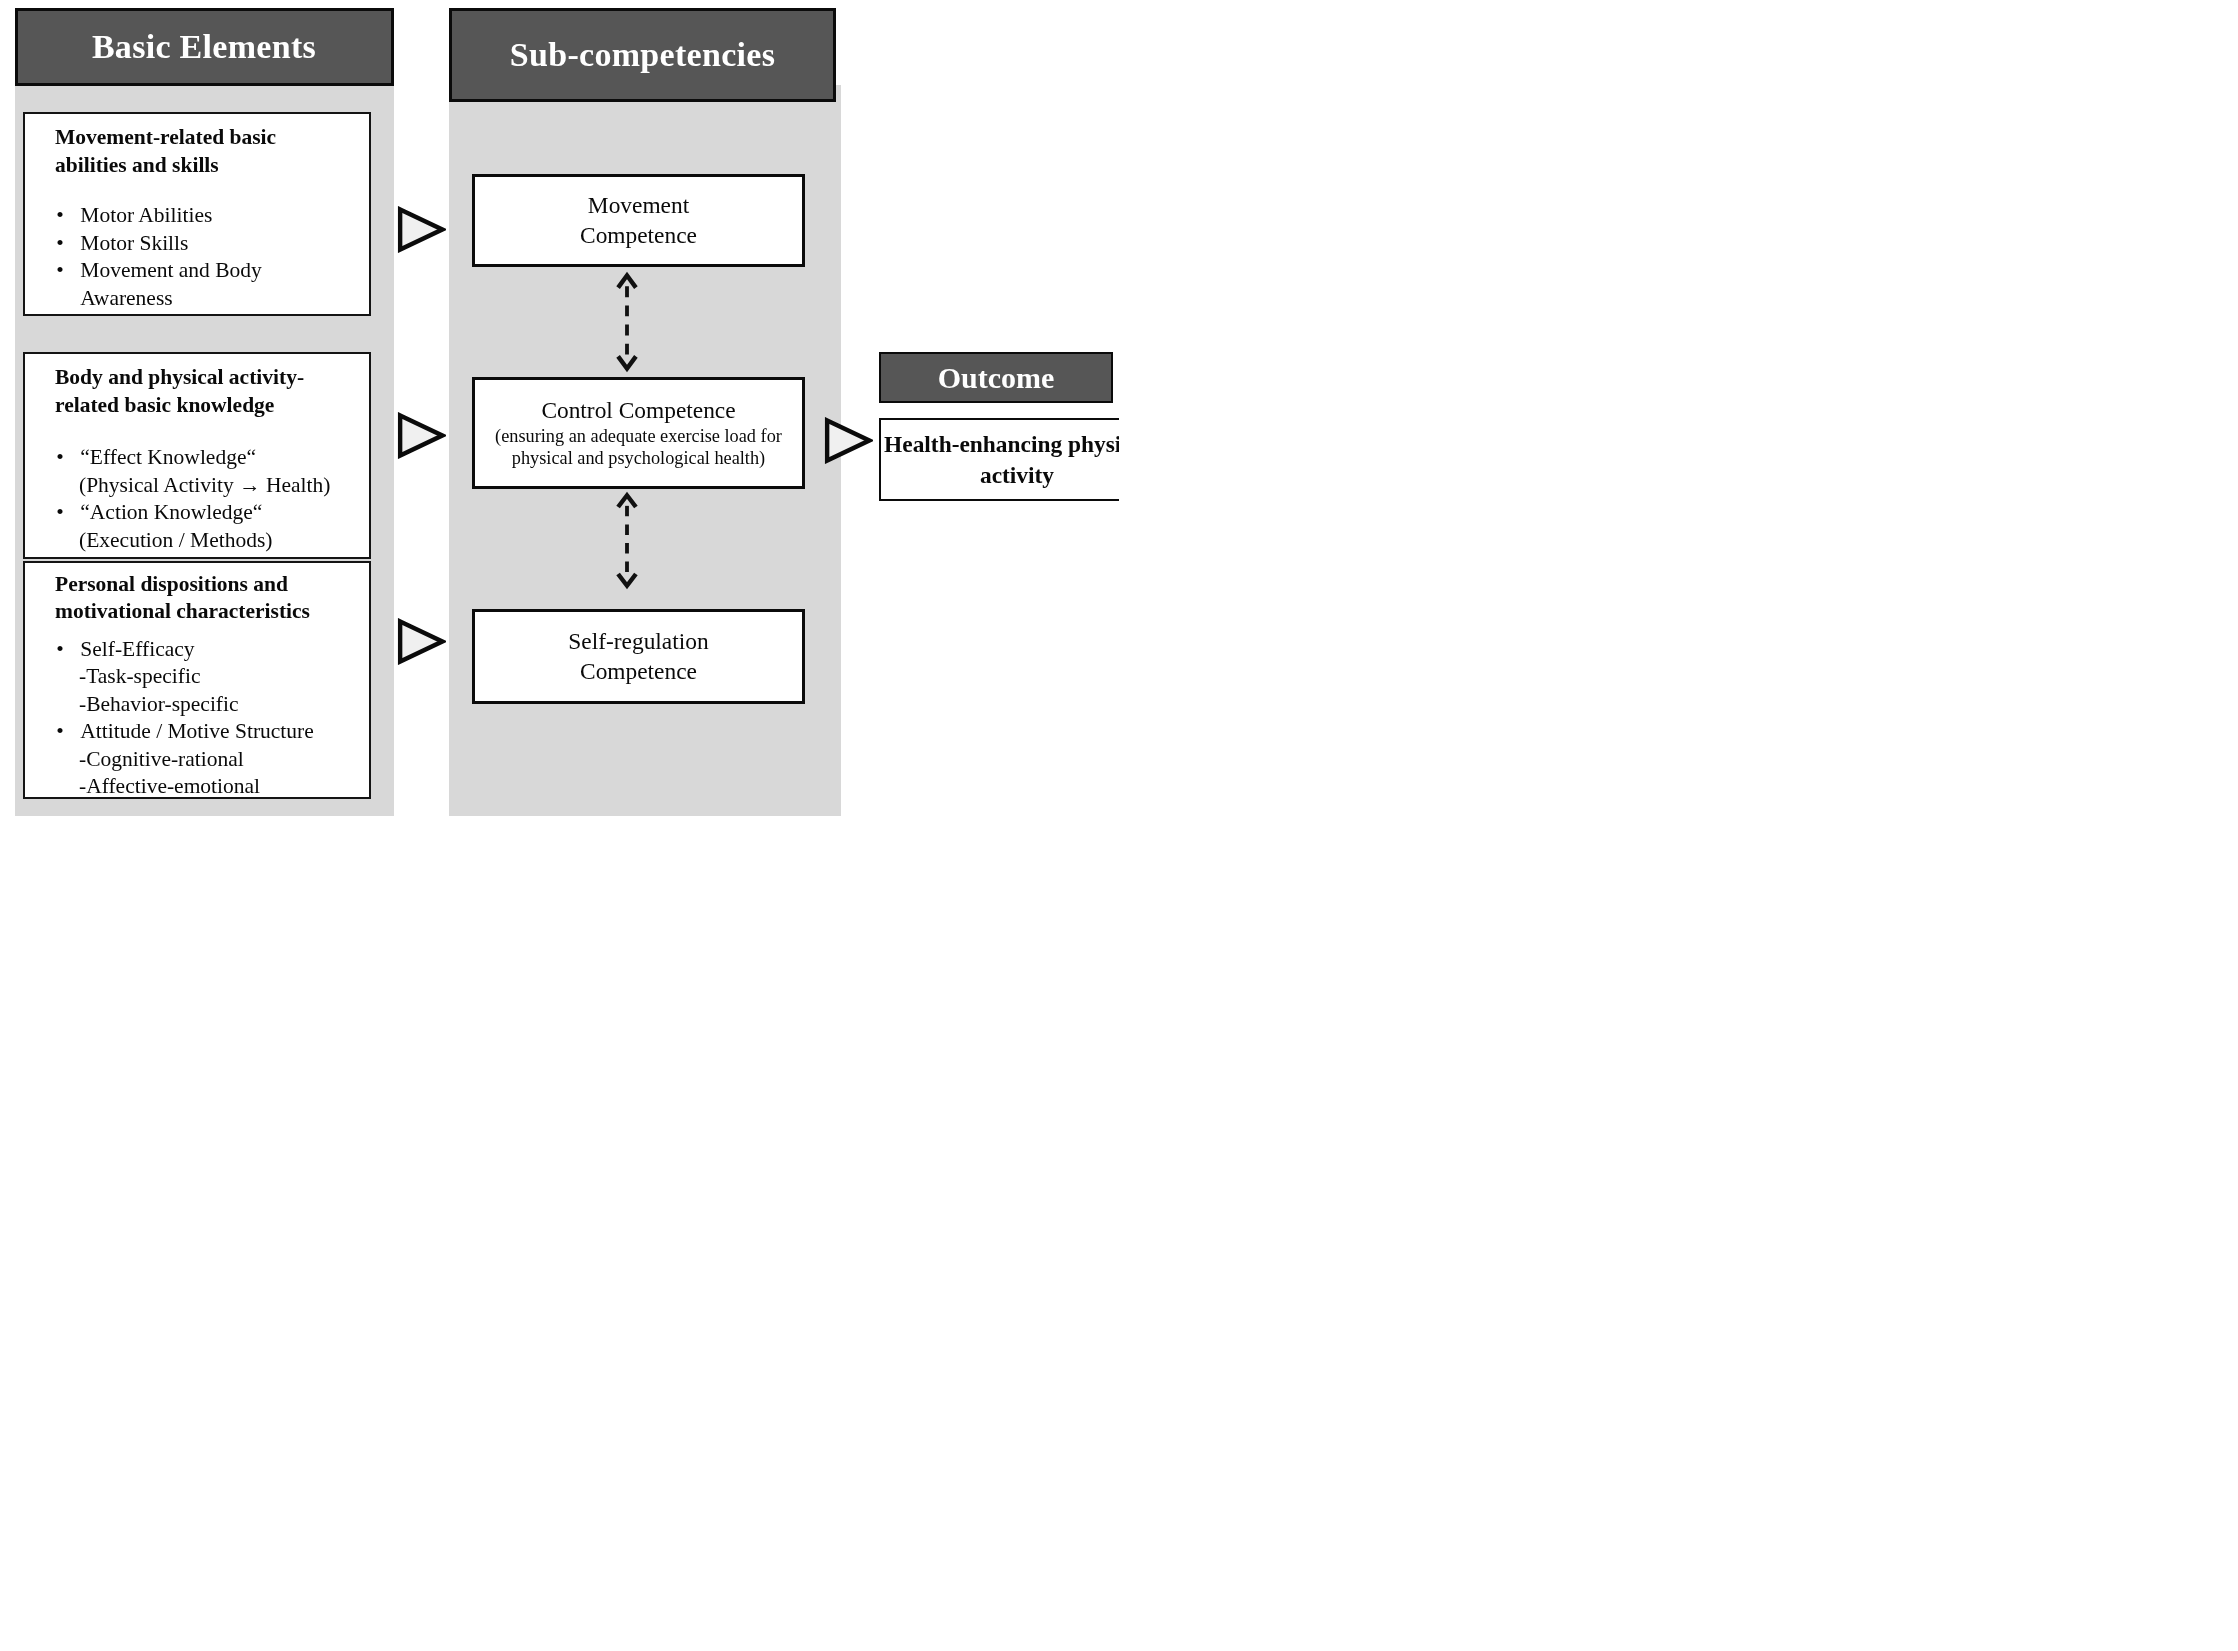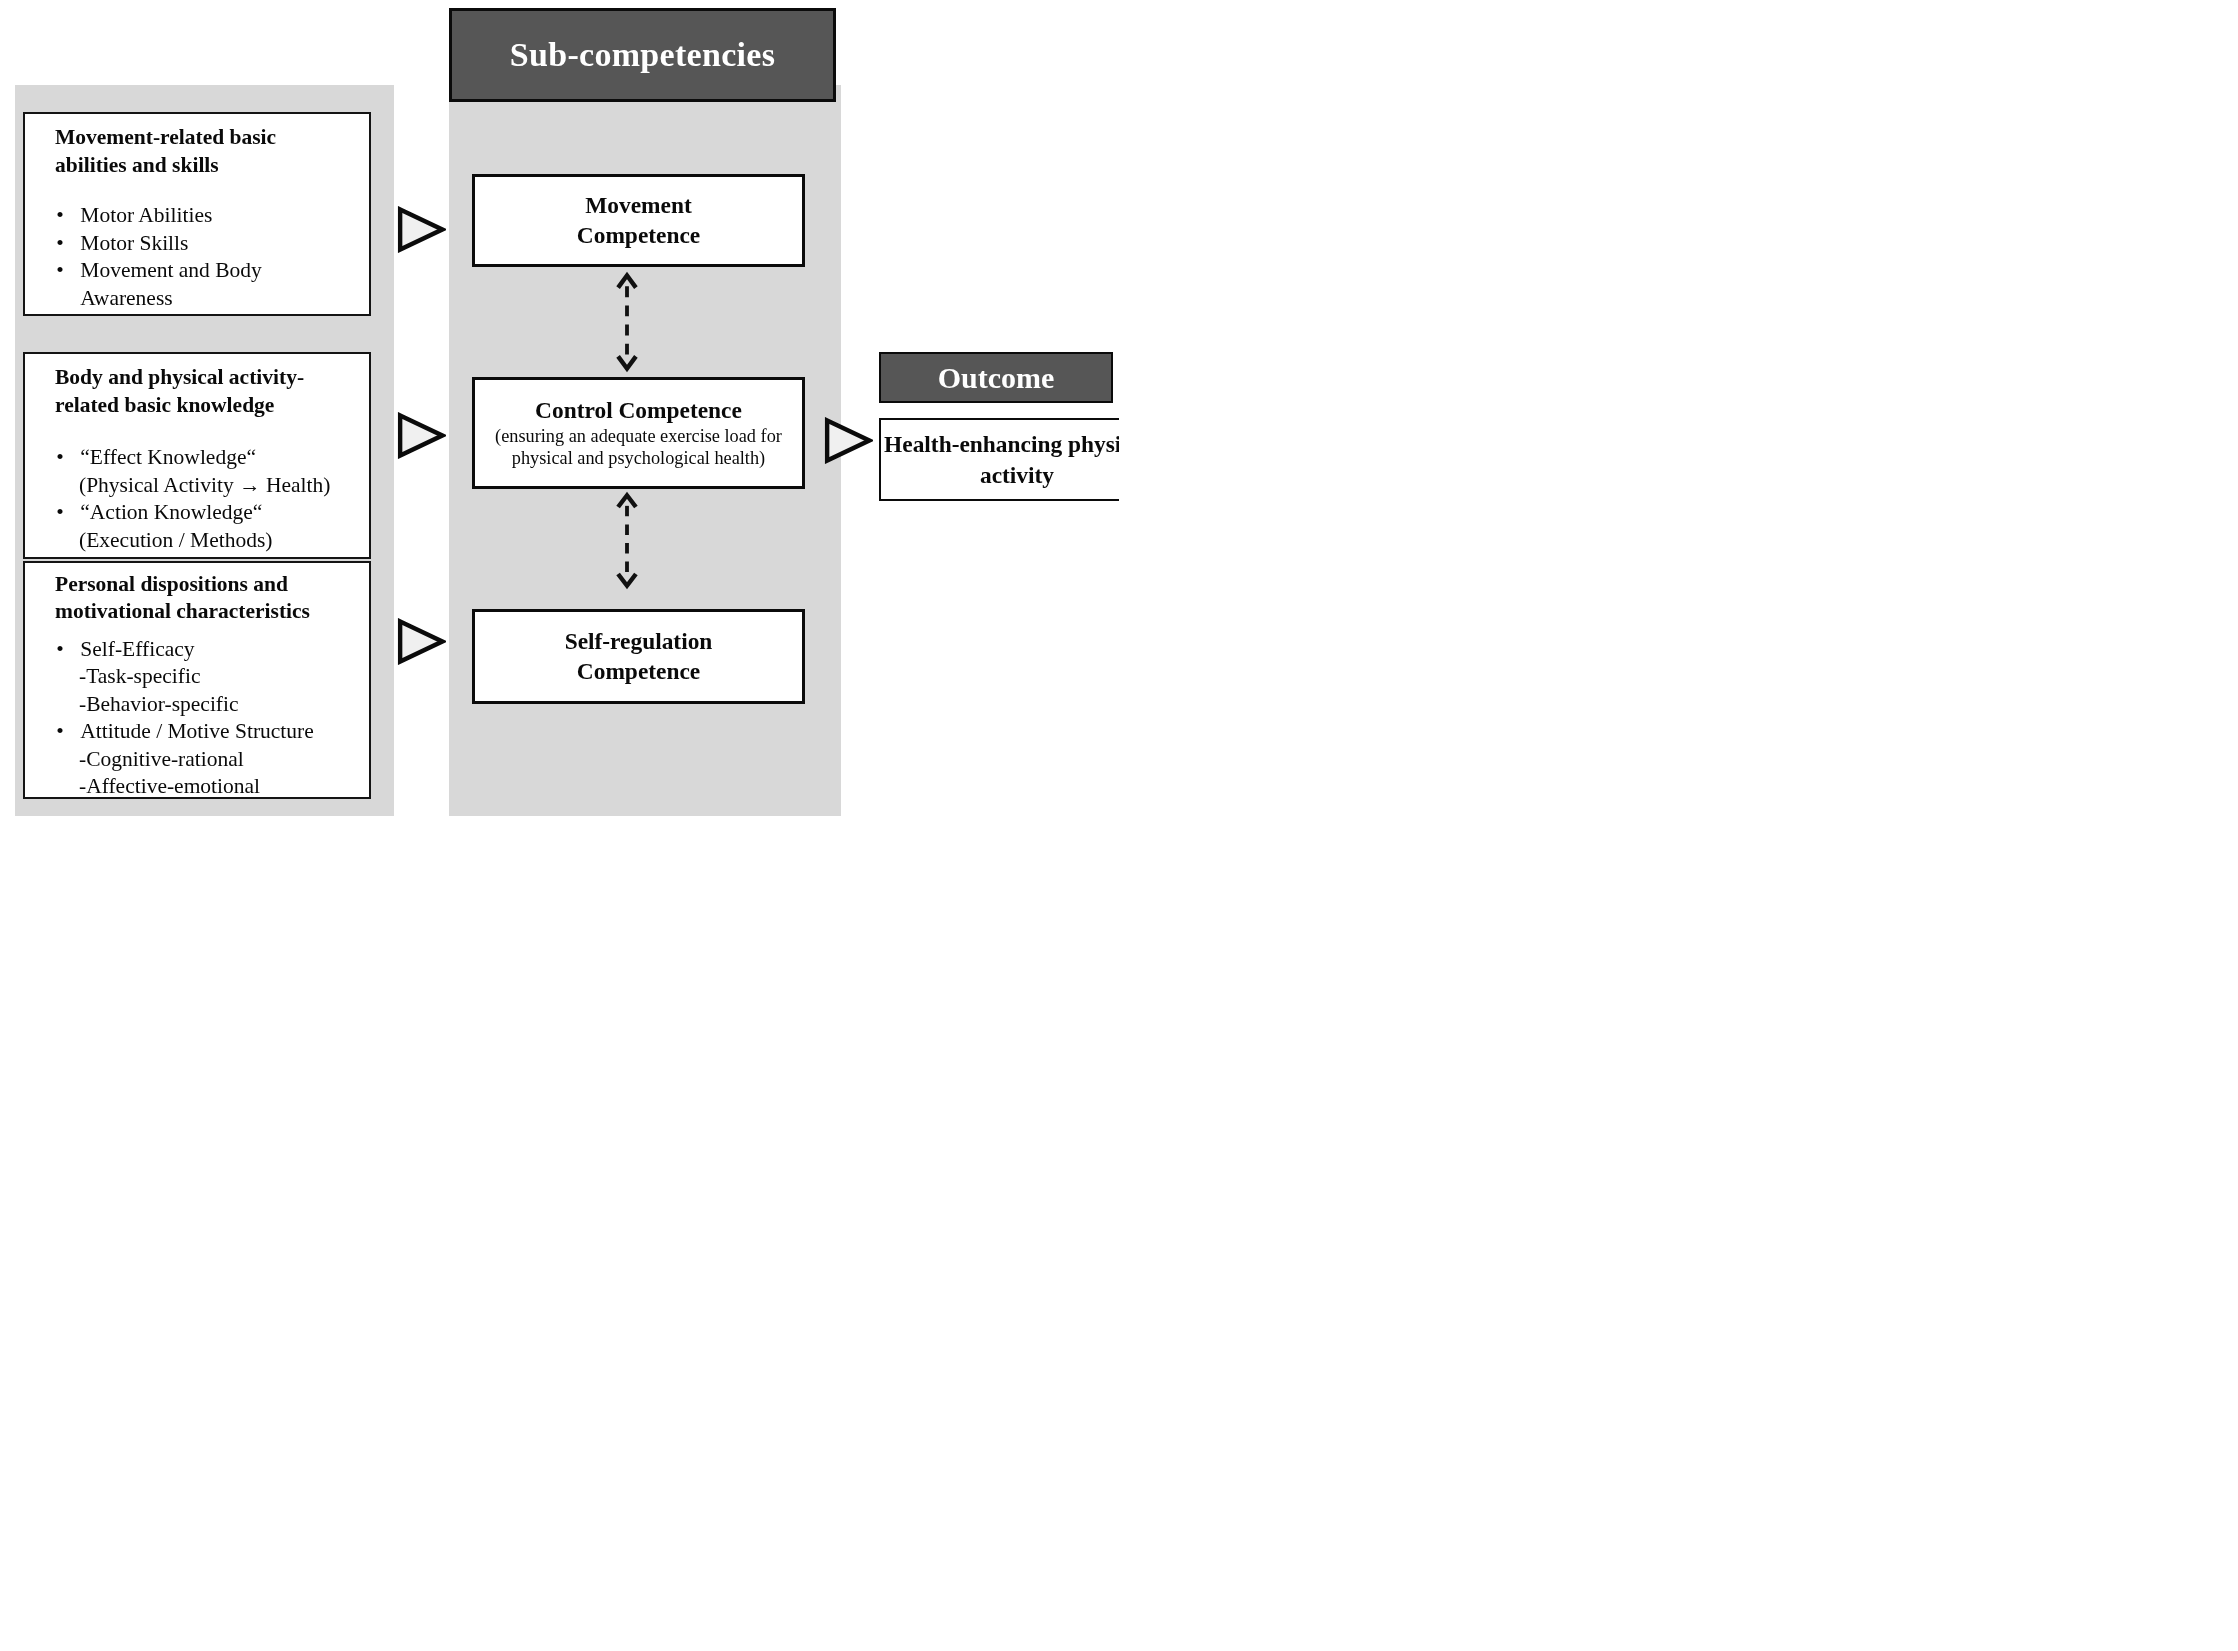--- a/index.html
+++ b/index.html
@@ -55,21 +55,21 @@
   
   .cbox{
     position:absolute;
     left:472px;width:333px;
     background:#ffffff;
     border:3.2px solid #0b0b0b;
     box-sizing:border-box;
     display:flex;flex-direction:column;align-items:center;justify-content:center;
     text-align:center;
   }
-  .cbox .ctitle{font-weight:bold;font-size:23.4px;line-height:1.26;}
+  .cbox .ctitle{font-weight:normal;font-size:23.4px;line-height:1.26;}
   .cbox .ctitle.narrow{max-width:190px;}
   .cbox .csub{font-size:18.3px;line-height:1.2;max-width:297px;margin-top:1.3px;}
   .cbox.movement{top:174px;height:93px;}
   .cbox.control{top:377px;height:112px;}
   .cbox.selfreg{top:593px;height:95px;margin-top:16px;}
   
   .outcome-header{
     position:absolute;left:879px;top:352px;width:234px;height:51px;
     background:#565656;border:2.5px solid #0b0b0b;box-sizing:border-box;
     color:#ffffff;font-weight:bold;font-size:30px;
@@ -92,20 +92,23 @@
   .darrow.a2{left:613px;top:491px;height:99px;}
 </style>
 </head>
 <body>
 
 <div class="canvas">
 
   <div class="panel panel-left"></div>
   <div class="panel panel-mid"></div>
 
+  <div class="col-header left">
+    <span>Basic Elements</span>
+  </div>
   <div class="col-header mid">
     <span>Sub-competencies</span>
   </div>
 
   <div class="ebox b1">
     <div class="title">Movement-related basic abilities and skills</div>
     <div class="bullet-row">
       <span class="dot">•</span>
       <span class="bullet-text">Motor Abilities</span>
     </div>

